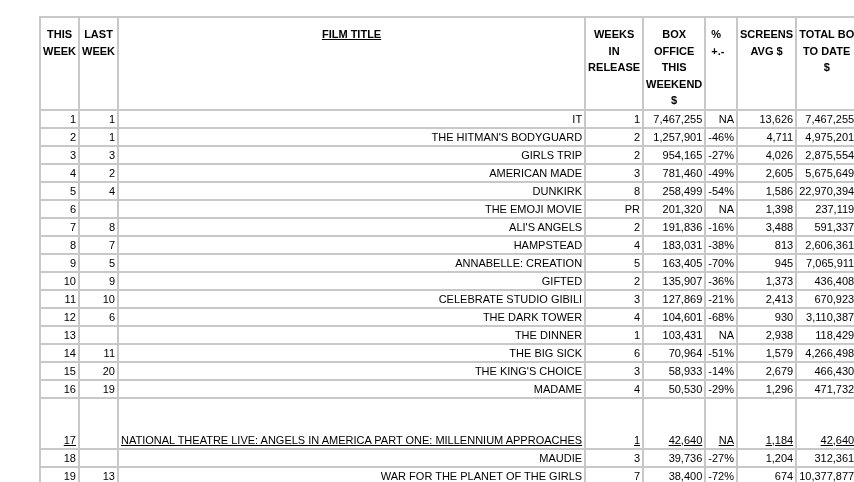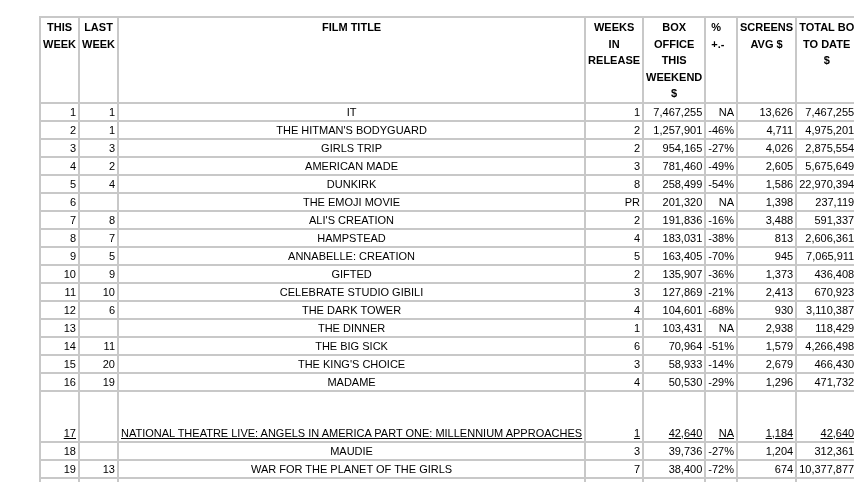--- a/index.html
+++ b/index.html
@@ -13,27 +13,27 @@
   }
   table.bo td, table.bo th {
     border: 2px solid #c8c8c8;
     padding: 0 2px;
     line-height: 16px;
     white-space: nowrap;
     overflow: hidden;
   }
   table.bo th {
     font-weight: bold; text-align: center; vertical-align: top;
-    height: 47px; padding-top: 1px; white-space: normal; line-height: 16.5px;
+    height: 47px; padding-top: 8px; white-space: normal; line-height: 16.5px;
   }
-  table.bo th.title-h { text-align: center; }
+  table.bo th.title-h { text-align: center; text-decoration: underline; }
   table.bo th.pct-h { text-align: left; padding-left: 5px; }
   table.bo td { height: 15px; vertical-align: bottom; }
   td.num { text-align: right; }
-  td.title { text-align: center; padding-left: 1px; margin-left: 36px; }
+  td.title { text-align: right; padding-left: 1px; margin-left: 36px; }
   td.wrap { white-space: normal; line-height: 16.5px; }
   tr.tall td { height: 49px; text-decoration: underline; }
 </style>
 </head>
 <body>
 
 <table class="bo">
   <colgroup>
     <col style="width:42px">
     <col style="width:38px">
@@ -113,21 +113,21 @@
     <td class="title">THE EMOJI MOVIE</td>
     <td class="num">PR</td>
     <td class="num">201,320</td>
     <td class="num">NA</td>
     <td class="num">1,398</td>
     <td class="num">237,119</td>
   </tr>
       <tr>
     <td class="num">7</td>
     <td class="num">8</td>
-    <td class="title">ALI'S CREATION</td>
+    <td class="title">ALI'S ANGELS</td>
     <td class="num">2</td>
     <td class="num">191,836</td>
     <td class="num">-16%</td>
     <td class="num">3,488</td>
     <td class="num">591,337</td>
   </tr>
       <tr>
     <td class="num">8</td>
     <td class="num">7</td>
     <td class="title">HAMPSTEAD</td>

